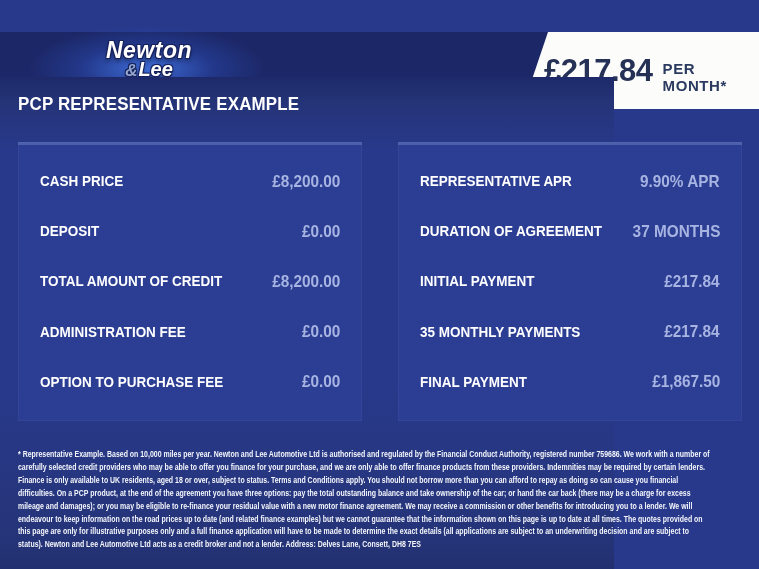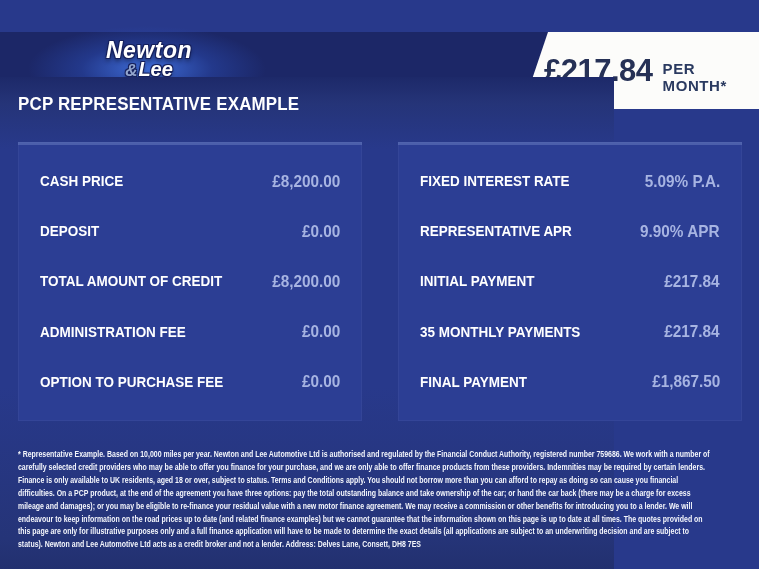--- a/index.html
+++ b/index.html
@@ -126,26 +126,26 @@
           <span class="val">£0.00</span>
         </div>
         <div class="row">
           <span class="lbl">OPTION TO PURCHASE FEE</span>
           <span class="val">£0.00</span>
         </div>
       </section>
 
       <section class="panel">
         <div class="row">
-          <span class="lbl">FIXED INTEREST RATE</span>
-          <span class="val">5.09% P.A.</span>
+          <span class="lbl">REPRESENTATIVE APR</span>
+          <span class="val">9.90% APR</span>
         </div>
         <div class="row">
-          <span class="lbl">REPRESENTATIVE APR</span>
-          <span class="val">9.90% APR</span>
+          <span class="lbl">DURATION OF AGREEMENT</span>
+          <span class="val">37 MONTHS</span>
         </div>
         <div class="row">
           <span class="lbl">INITIAL PAYMENT</span>
           <span class="val">£217.84</span>
         </div>
         <div class="row">
           <span class="lbl">35 MONTHLY PAYMENTS</span>
           <span class="val">£217.84</span>
         </div>
         <div class="row">

